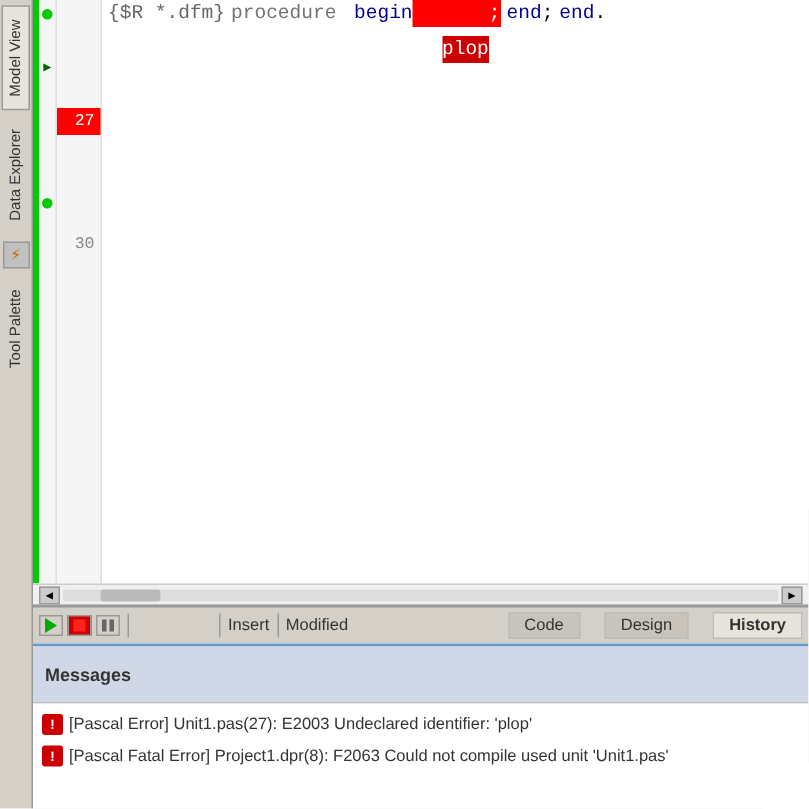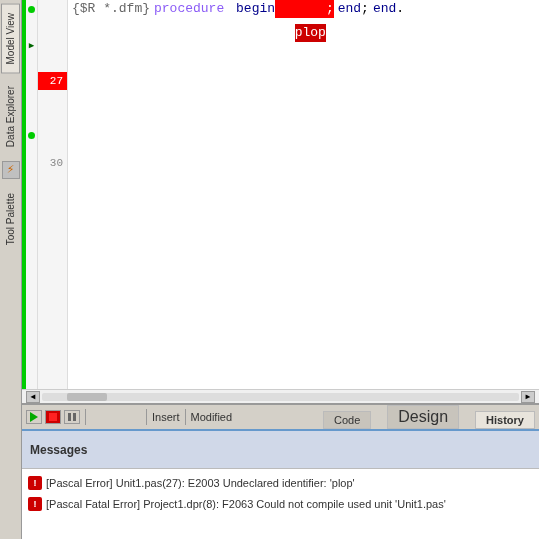--- a/index.html
+++ b/index.html
@@ -59,21 +59,21 @@
           <div style="height:18px; text-align:right; padding-right:4px; line-height:18px;margin-top:28px;">30</div>
         </div>
 
         <div style="flex:1; font-family:'Courier New',monospace; font-size:13px; line-height:18px; display:flex; cursor:text; overflow:hidden;">
 
           <div style="height:18px; display:flex; align-items:center; padding-left:4px; white-space:pre; color:#666;">{$R *.dfm}</div>
 
           <div style="height:18px;"></div>
 
           <div style="height:18px; display:flex; align-items:center; padding-left:4px; white-space:pre;">
-            <span style="color:#8b5cf6;">procedure </span>
+            <span style="color:#737373;">procedure </span>
           </div>
 
           <div style="height:18px; display:flex; align-items:center; padding-left:4px; white-space:pre;justify-content:flex-end;">
             <span style="color:#00008b;">begin</span>
           </div>
 
           <div style="height:18px; display:flex; align-items:center; padding-left:4px; white-space:pre; background:#ff0000; color:#fff;">
             <span style="color:#fff;">  </span><span style="background:#cc0000; color:#ffffff;margin-top:47px;">plop</span><span style="color:#fff;">;</span>
           </div>
 
@@ -120,21 +120,21 @@
       <div style="width:1px; height:16px; background:#999; margin:0 2px;"></div>
 
       <div style="font-family:Arial,sans-serif; font-size:11px; color:#333;">Insert</div>
 
       <div style="width:1px; height:16px; background:#999; margin:0 2px;"></div>
 
       <div style="font-family:Arial,sans-serif; font-size:11px; color:#333;">Modified</div>
 
       <div style="margin-left:auto; display:flex; align-items:flex-end; gap:16px;">
         <div style="padding:2px 10px; font-family:Arial,sans-serif; font-size:11px; border:1px solid #bbb; background:#c8c4bc; cursor:pointer; color:#333;">Code</div>
-        <div style="padding:2px 10px; font-family:Arial,sans-serif; font-size:16px; border:1px solid #bbb; background:#c8c4bc; cursor:pointer; color:#333;">Design</div>
+        <div style="padding:2px 10px; font-family:Arial,sans-serif; font-size:11px; border:1px solid #bbb; background:#c8c4bc; cursor:pointer; color:#333;">Design</div>
         <div style="padding:2px 10px; font-family:Arial,sans-serif; font-size:11px; border:1px solid #bbb; background:#e8e4dc; cursor:pointer; color:#333; font-weight:bold;">History</div>
       </div>
     </div>
 
     <div style="height:110px; background:#fff; border-top:2px solid #6699cc; display:flex; flex-direction:column;">
 
       <div style="height:38px; background:#d0d8e8; display:flex; align-items:center; padding:0 8px; font-family:Arial,sans-serif; font-size:12px; font-weight:bold; color:#333; border-bottom:1px solid #bbb;">
         <span>Messages</span>
       </div>
 

